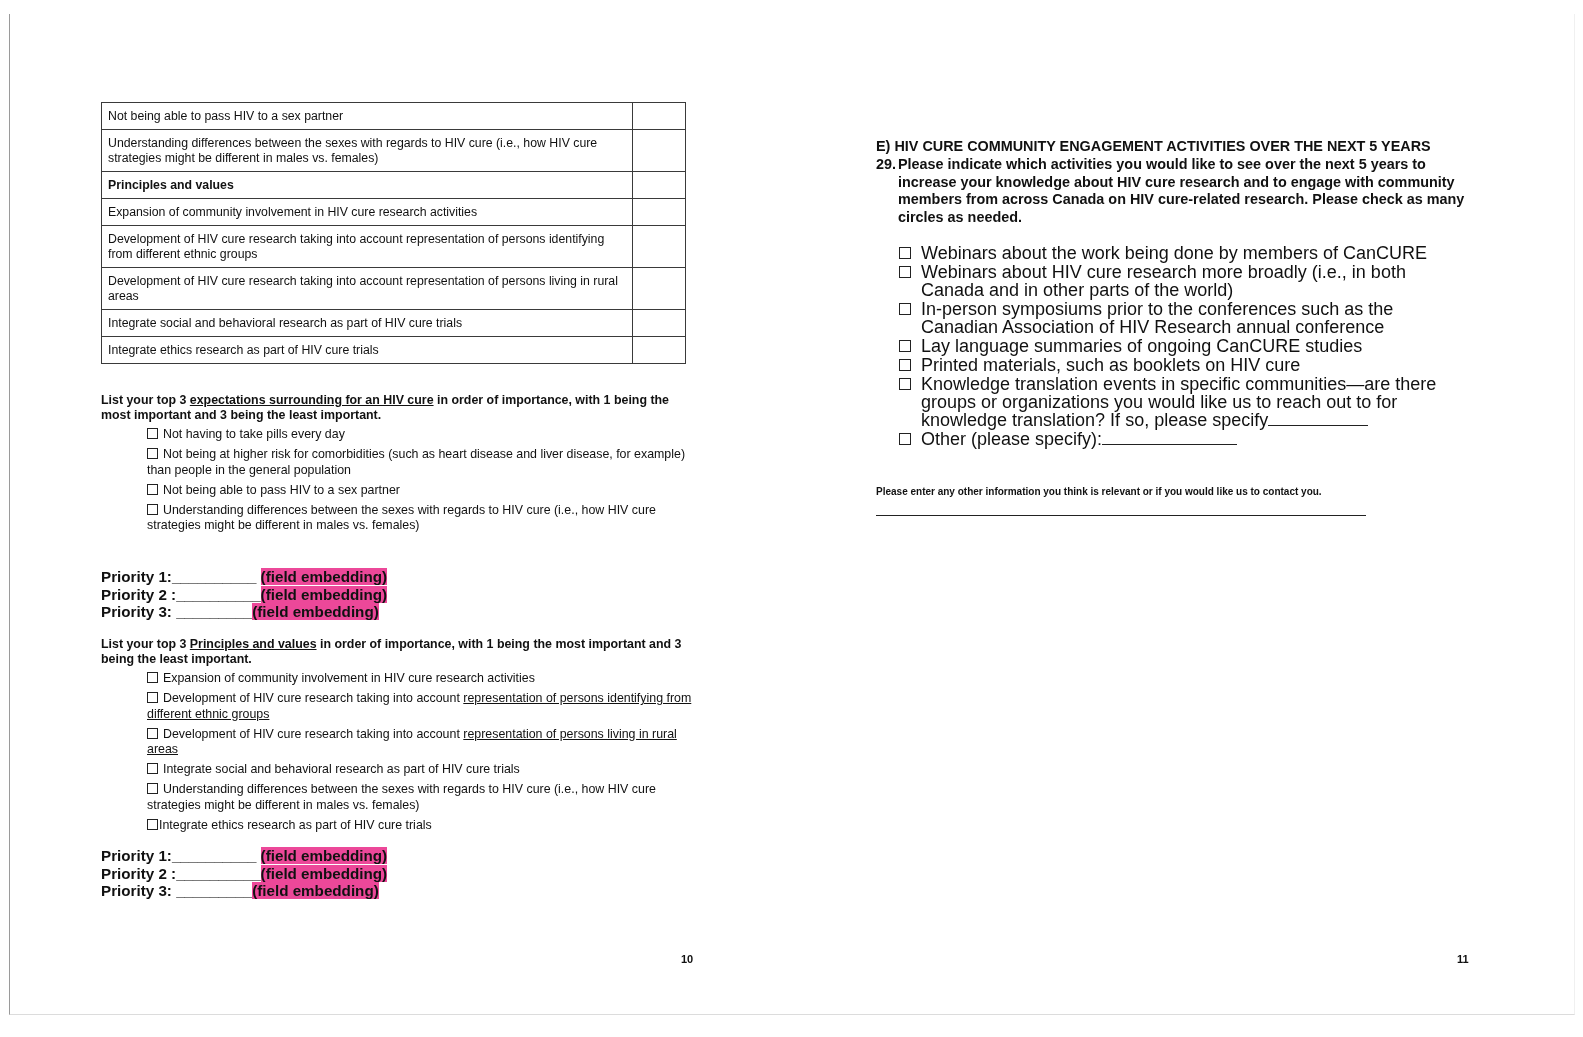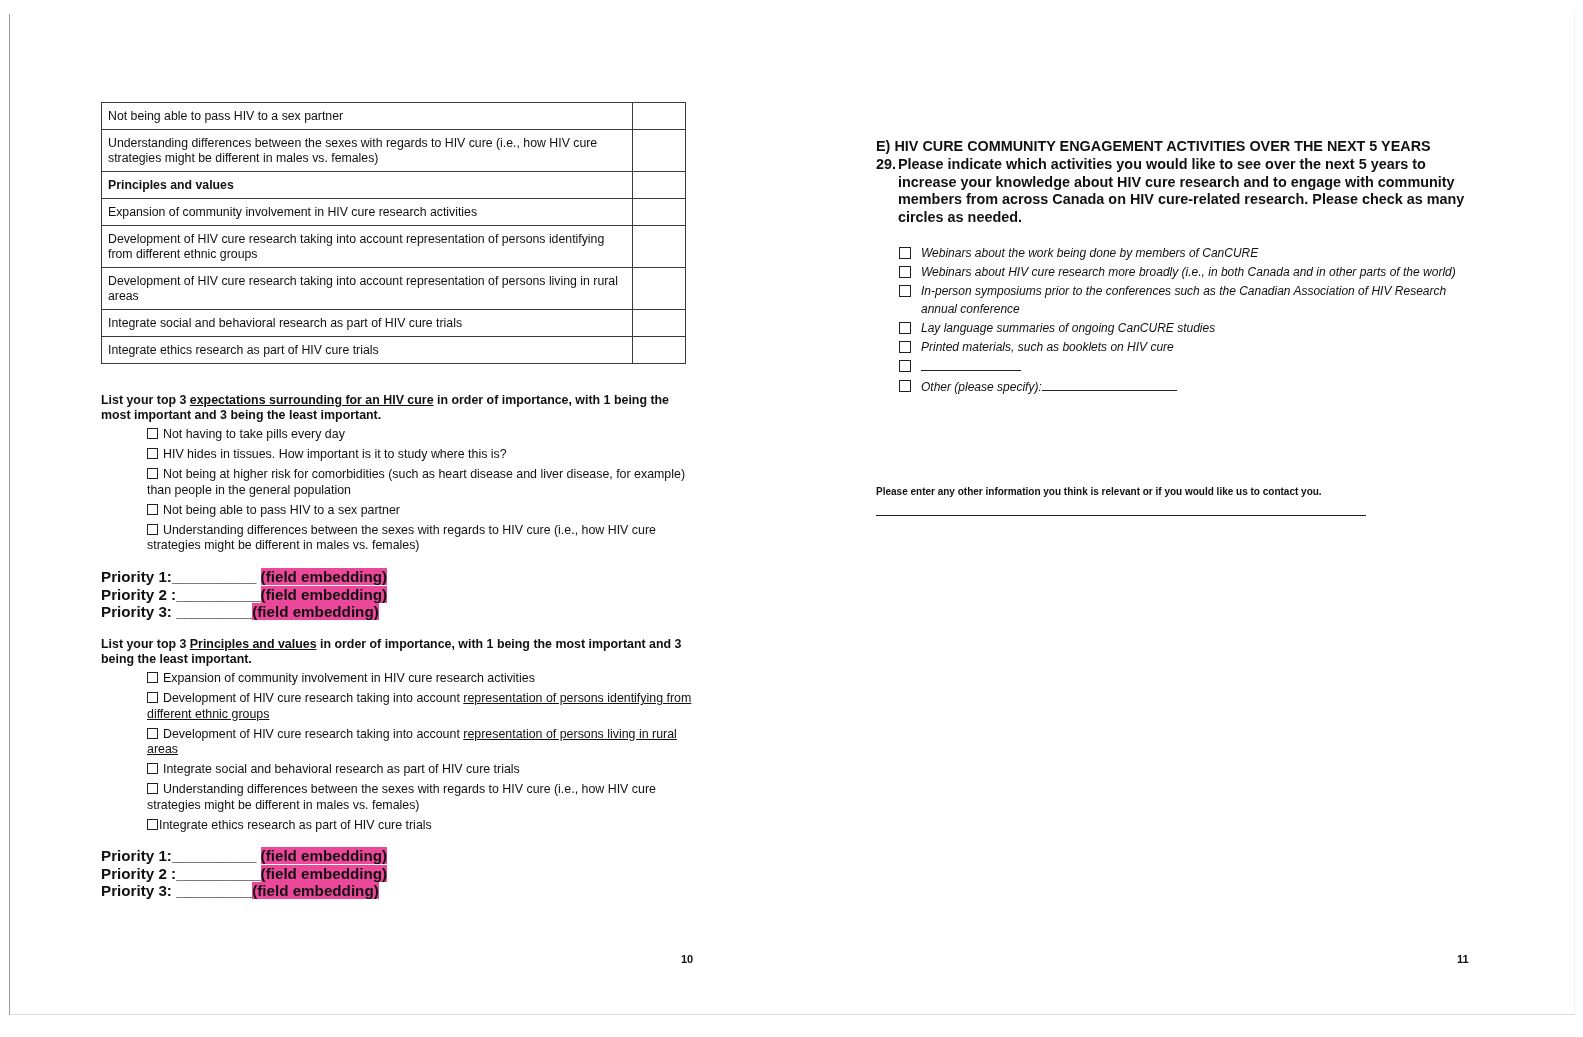--- a/index.html
+++ b/index.html
@@ -117,23 +117,22 @@
       line-height: 17.5px;
     }
     .q29 .num { position: absolute; left: 0; top: 0; }
     .q29 .txt { margin-left: 22px; }
 
     .act-list {
       position: absolute;
       left: 899px;
       top: 244px;
       width: 570px;
-      font-size: 12px;
+      font-size: 18px;
       line-height: 18px;
-      font-style: italic;
     }
     .act {
       position: relative;
       padding-left: 22px;
       margin-bottom: 1px;
     }
     .act .cb2 {
       position: absolute;
       left: 0;
       top: 3px;
@@ -207,21 +206,20 @@
         </tr>
       </tbody>
   </table>
 
   <div class="question" style="top:393px;">
     <span>List your top 3 </span><u>expectations surrounding for an HIV cure</u><span> in order of importance, with 1 being the most important and 3 being the least important.</span>
   </div>
 
   <div class="opt-list" style="top:427px;" id="exp-opts">
       <div class="opt"><span class="cb"></span><span>Not having to take pills every day</span></div>
-      <div class="opt"><span class="cb"></span><span>HIV hides in tissues. How important is it to study where this is?</span></div>
       <div class="opt"><span class="cb"></span><span>Not being at higher risk for comorbidities (such as heart disease and liver disease, for example) than people in the general population</span></div>
       <div class="opt"><span class="cb"></span><span>Not being able to pass HIV to a sex partner</span></div>
       <div class="opt"><span class="cb"></span><span>Understanding differences between the sexes with regards to HIV cure (i.e., how HIV cure strategies might be different in males vs. females)</span></div>
     </div>
 
   <div class="priority-block" style="top:568px;" id="exp-prio">
       <div class="priority-row"><span>Priority 1:</span><span>__________ </span><span class="hl">(field embedding)</span></div>
       <div class="priority-row"><span>Priority 2 :</span><span>__________</span><span class="hl">(field embedding)</span></div>
       <div class="priority-row"><span>Priority 3: </span><span>_________</span><span class="hl">(field embedding)</span></div>
     </div>
@@ -255,21 +253,21 @@
     <span class="num">29.</span>
     <div class="txt">Please indicate which activities you would like to see over the next 5 years to increase your knowledge about HIV cure research and to engage with community members from across Canada on HIV cure-related research. Please check as many circles as needed.</div>
   </div>
 
   <div class="act-list" id="act-list">
       <div class="act"><span class="cb2"></span><span>Webinars about the work being done by members of CanCURE</span></div>
       <div class="act"><span class="cb2"></span><span>Webinars about HIV cure research more broadly (i.e., in both Canada and in other parts of the world)</span></div>
       <div class="act"><span class="cb2"></span><span>In-person symposiums prior to the conferences such as the Canadian Association of HIV Research annual conference</span></div>
       <div class="act"><span class="cb2"></span><span>Lay language summaries of ongoing CanCURE studies</span></div>
       <div class="act"><span class="cb2"></span><span>Printed materials, such as booklets on HIV cure</span></div>
-      <div class="act"><span class="cb2"></span><span class="blank" style="width: 100px;"></span></div>
+      <div class="act"><span class="cb2"></span><span>Knowledge translation events in specific communities—are there groups or organizations you would like us to reach out to for knowledge translation? If so, please specify</span><span class="blank" style="width: 100px;"></span></div>
       <div class="act"><span class="cb2"></span><span>Other (please specify):</span><span class="blank" style="width: 135px;"></span></div>
     </div>
 
   <div class="closing">
     <span>Please enter any other information you think is relevant or if you would like us to contact you.</span>
     <span class="blank-long"></span>
   </div>
 
   <div class="page-num" style="left:1457px; top:953px;">11</div>
 </div>

